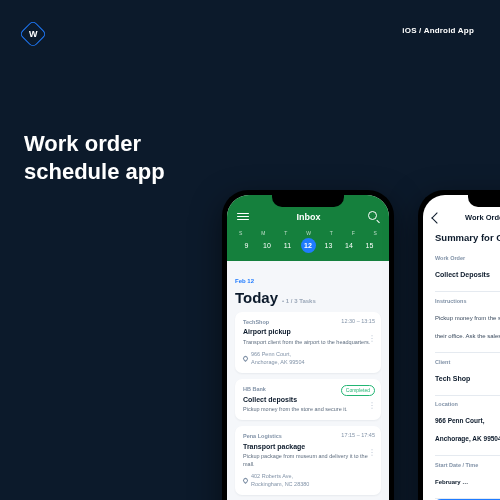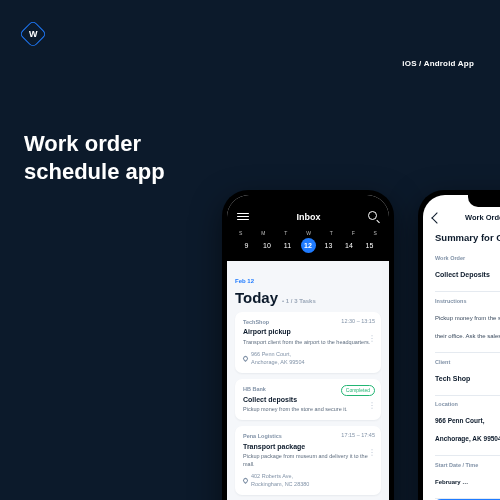--- a/index.html
+++ b/index.html
@@ -2,31 +2,31 @@
 <html><head>
 <meta charset="utf-8">
 <style>
   * { margin:0; padding:0; box-sizing:border-box; -webkit-font-smoothing:antialiased; }
   body { width:500px; height:500px; background:#0c1a2b; font-family:-apple-system,Segoe UI,Helvetica,Arial,sans-serif; color:#fff; overflow:hidden; position:relative; }
 
   
   .logo { position:absolute; left:23px; top:24px; width:20px; height:20px; border-radius:5px; transform:rotate(45deg); border:1.5px solid #1f7bff; display:flex; align-items:center; justify-content:center; }
   .logo span { transform:rotate(-45deg); font-size:9px; font-weight:700; color:#fff; }
 
-  .platform { position:absolute; right:26px; top:26px; font-size:8px; font-weight:600; letter-spacing:0.2px;margin-top:33px; }
+  .platform { position:absolute; right:26px; top:26px; font-size:8px; font-weight:600; letter-spacing:0.2px; }
   .hero { position:absolute; left:24px; top:130px; font-size:22px; line-height:1.25; font-weight:600; }
 
   
   .phones { position:absolute; left:222px; top:190px; display:flex; gap:24px; }
   .phone { width:172px; height:350px; background:#000; border-radius:26px; padding:5px; position:relative; box-shadow:0 10px 30px rgba(0,0,0,0.5); }
   .phone::before { content:""; position:absolute; top:4px; left:50%; transform:translateX(-50%); width:72px; height:13px; background:#000; border-radius:0 0 10px 10px; z-index:5; }
   .screen { width:100%; height:100%; border-radius:22px; overflow:hidden; background:#f5f7fa; color:#0c1a2b; position:relative; }
 
   
-  .p1-top { background:#000000; color:#fff; padding:16px 10px 8px; }
+  .p1-top { background:#15803d; color:#fff; padding:16px 10px 8px; }
   .p1-topbar { display:flex; align-items:center; justify-content:space-between; margin-bottom:8px; }
   .p1-title { font-size:9px; font-weight:600; }
   .burger { width:12px; height:8px; position:relative; }
   .burger::before,.burger::after,.burger span { content:""; position:absolute; left:0; width:12px; height:1.3px; background:#fff; border-radius:1px; }
   .burger::before { top:0 } .burger span { top:3.3px } .burger::after { top:6.6px }
   .mag { width:11px; height:11px; position:relative; }
   .mag::before { content:""; position:absolute; width:7px; height:7px; border:1.3px solid #fff; border-radius:50%; }
   .mag::after { content:""; position:absolute; width:4px; height:1.3px; background:#fff; bottom:0; right:-1px; transform:rotate(45deg); }
 
   .days { display:flex; justify-content:space-between; font-size:5px; opacity:0.7; margin-bottom:2px; padding:0 2px;}

